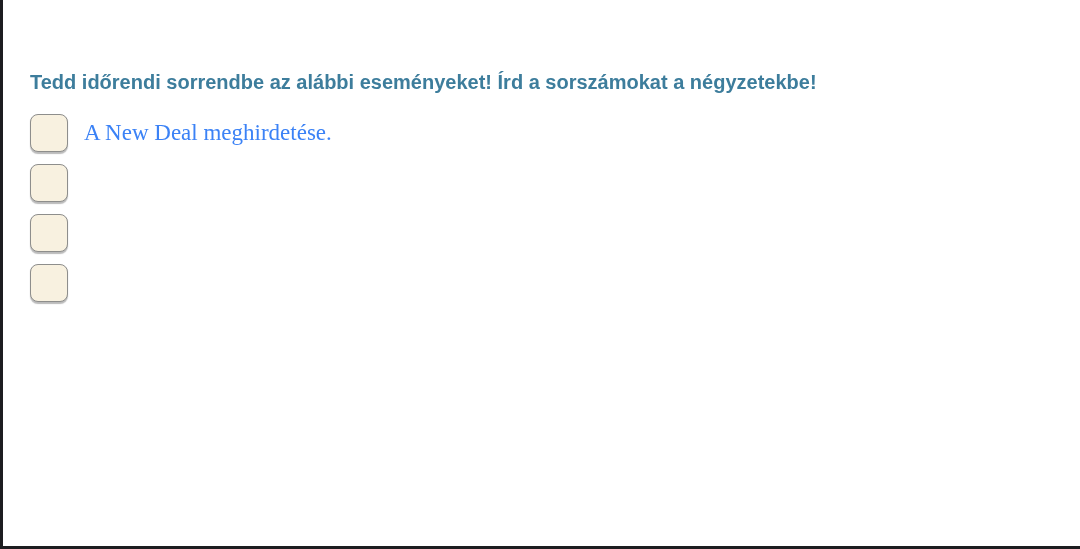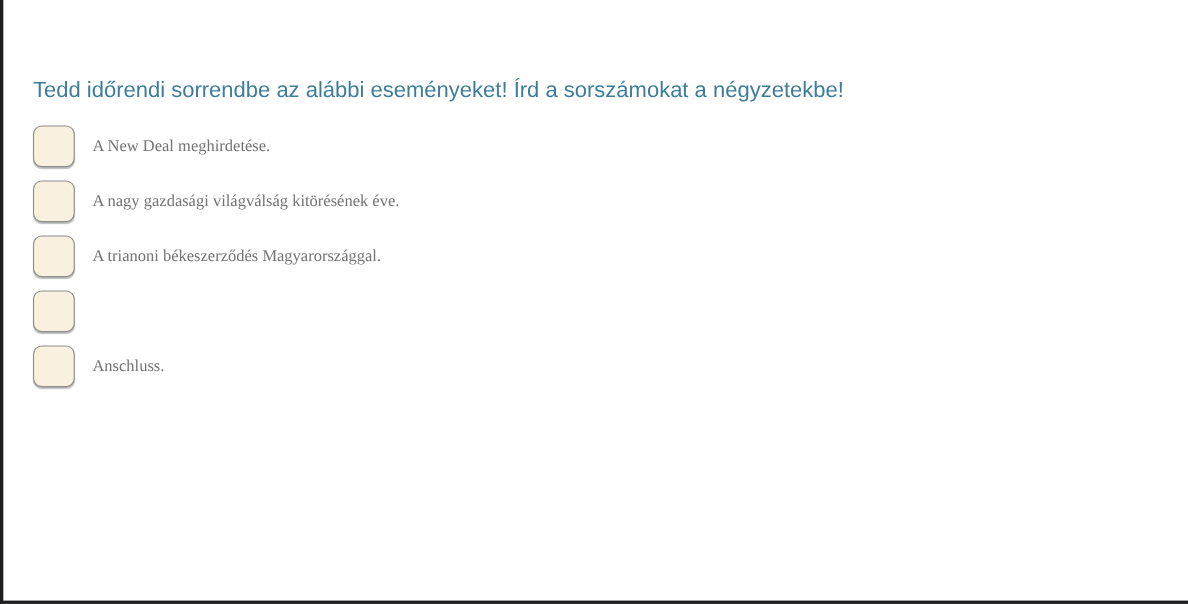--- a/index.html
+++ b/index.html
@@ -30,21 +30,21 @@
     position: absolute;
     left: 30px; top: 0;
     width: 1020px;
   }
 
   .heading {
     position: absolute;
     left: 0; top: 70px;
     width: 1000px;
     font-family: "Liberation Sans", sans-serif;
-    font-weight: normal;
+    font-weight: bold;
     font-size: 20px;
     line-height: 24px;
     letter-spacing: 0px;
     color: var(--heading-color, #3d7d9c);
     white-space: nowrap;
   }
 
   .event-list {
     position: absolute;
     left: 0; top: 108px;
@@ -63,23 +63,23 @@
     background: var(--box-fill, #f8f1e0);
     border: 1.5px solid var(--box-border, #8e8e8c);
     border-radius: 8px;
     box-shadow: 0 1.5px 1px rgba(60,60,60,0.35);
     cursor: text;
   }
 
   .label {
     margin-left: 16px;
     font-family: "Liberation Serif", serif;
-    font-size: 15px;
+    font-size: 23px;
     line-height: 28px;
-    color: #737373;
+    color: #3b82f6;
     white-space: nowrap;
   }
 </style>
 </head>
 <body>
 
 <div class="page-left-rule"></div>
 <div class="page-bottom-rule"></div>
 
 <div class="content">
@@ -87,32 +87,26 @@
 
   <div class="event-list">
   <div class="row">
     <span class="box"></span>
     <span class="label">A New Deal meghirdetése.</span>
   </div>
 
 
   <div class="row">
     <span class="box"></span>
-    <span class="label">A nagy gazdasági világválság kitörésének éve.</span>
   </div>
 
 
-  <div class="row">
-    <span class="box"></span>
-    <span class="label">A trianoni békeszerződés Magyarországgal.</span>
-  </div>
 
 
   <div class="row">
     <span class="box"></span>
   </div>
 
   <div class="row">
     <span class="box"></span>
-    <span class="label">Anschluss.</span>
   </div>
 </div>
 </div>
 
 </body></html>

